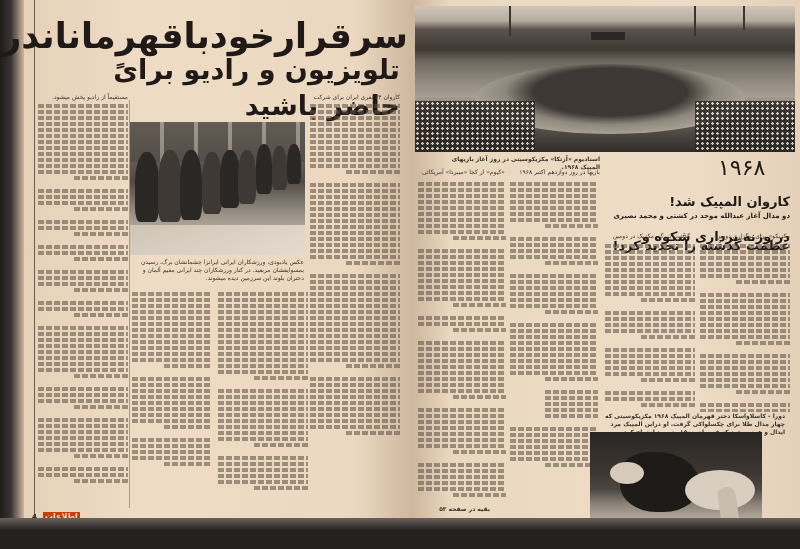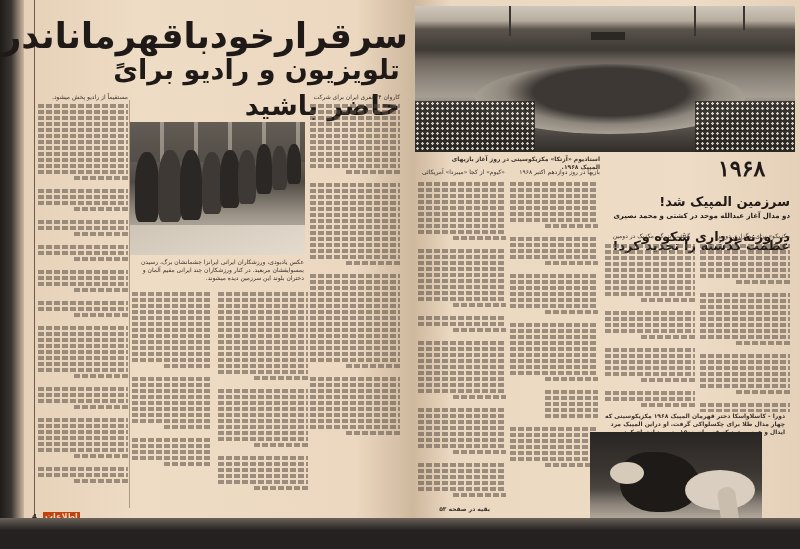--- a/index.html
+++ b/index.html
@@ -35,21 +35,21 @@
   .wrestlers .body1 { position:absolute; left:30px; top:20px; width:80px; height:60px; border-radius:40% 60% 50% 50%; background:#1d1a18; }
   .wrestlers .body2 { position:absolute; left:95px; top:38px; width:70px; height:40px; border-radius:50%; background:#d9cec0; }
   .wrestlers .head { position:absolute; left:20px; top:30px; width:34px; height:22px; border-radius:50%; background:#d6cab9; }
   .wrestlers .leg { position:absolute; left:130px; top:55px; width:18px; height:50px; background:#c9bdae; transform:rotate(-8deg); border-radius:8px; }
   .students { background:linear-gradient(180deg,#8f877d 0%,#6b645c 20%,#514b45 45%,#9c9488 70%,#d6ccbf 100%); }
   .students .wall { position:absolute; left:0; top:0; width:175px; height:40px; background:repeating-linear-gradient(90deg,#4f4a44 0 30px,#a69e92 30px 34px); opacity:.7; }
   .students .person { position:absolute; border-radius:45% 45% 20% 20%; background:#2b2724; }
   .students .ground { position:absolute; left:0; bottom:0; width:175px; height:30px; background:linear-gradient(160deg,#cfc5b7,#e4dbce); }
   .logo { position:absolute; background:#c2410c; color:#ecd9c2; font-size:8px; font-weight:bold; padding:0 2px; line-height:10px; }
   .pageno { position:absolute; font-size:7px; color:#2b2521; font-weight:bold; }
-  .year { position:absolute; font-weight:bold; color:#1f1a17; font-family:"DejaVu Serif", serif; }
+  .year { position:absolute; font-weight:normal; color:#1f1a17; font-family:"DejaVu Serif", serif; }
 </style>
 </head>
 <body>
 
 <div class="spread">
   <div class="edge-left"></div>
 
   <div class="page page-left"></div>
   <div class="rule" style="left:34px; top:0; width:1px; height:518px;"></div>
 
@@ -274,21 +274,21 @@
     <div class="tower" style="left:279px; top:0; height:30px;"></div>
     <div class="tower" style="left:328px; top:0; height:24px;"></div>
     <div class="board"></div>
     <div class="field"></div>
     <div class="crowdL"></div>
     <div class="crowdR"></div>
   </div>
   <div class="caption" style="left:440px; top:155px; width:160px; font-weight:bold;">استادیوم «آزتکا» مکزیکوسیتی در روز آغاز بازیهای المپیک ۱۹۶۸.</div>
 
   <div class="year" style="left:718px; top:156px; font-size:22px; line-height:24px;">۱۹۶۸</div>
-  <div class="headline" style="left:600px; top:194px; width:190px; font-size:13px; line-height:16px;">سرزمین المپیک شد!</div>
+  <div class="headline" style="left:600px; top:194px; width:190px; font-size:13px; line-height:16px;">کاروان المپیک شد!</div>
   <div class="headline" style="left:600px; top:212px; width:190px; font-size:7px; line-height:9px;">دو مدال آغاز عبدالله موحد در کشتی و محمد نصیری</div>
   <div class="headline" style="left:600px; top:232px; width:190px; font-size:13px; line-height:9px;">در وزنه برداری شکوه و عظمت گذشته را تجدید کرد!</div>
 
   <div class="caption" style="left:515px; top:168px; width:85px;">بازیها در روز دوازدهم اکتبر ۱۹۶۸</div>
   <div class="caption" style="left:420px; top:168px; width:85px;">«کیوم» از کجا «میبردا» آمریکائی</div>
   <div class="caption" style="left:605px; top:232px; width:85px;">گذشت بزرگ، مکزیک در دومین</div>
   <div class="caption" style="left:700px; top:232px; width:90px;">مکزیکو» برای برگزاری دومین</div>
 
   <div class="col" style="left:418px; top:180px; width:88px; height:325px;">
     <div class="line"></div>

